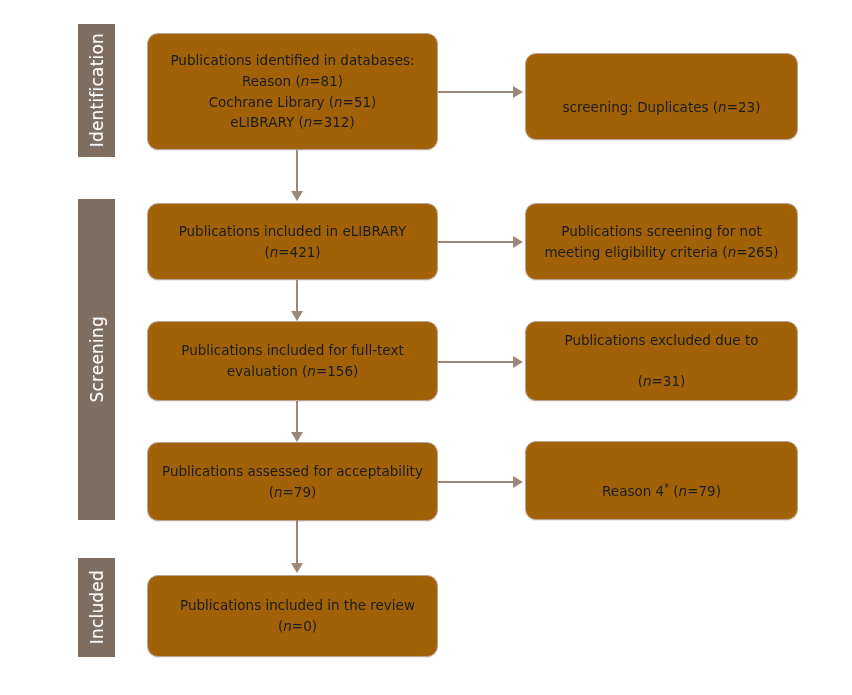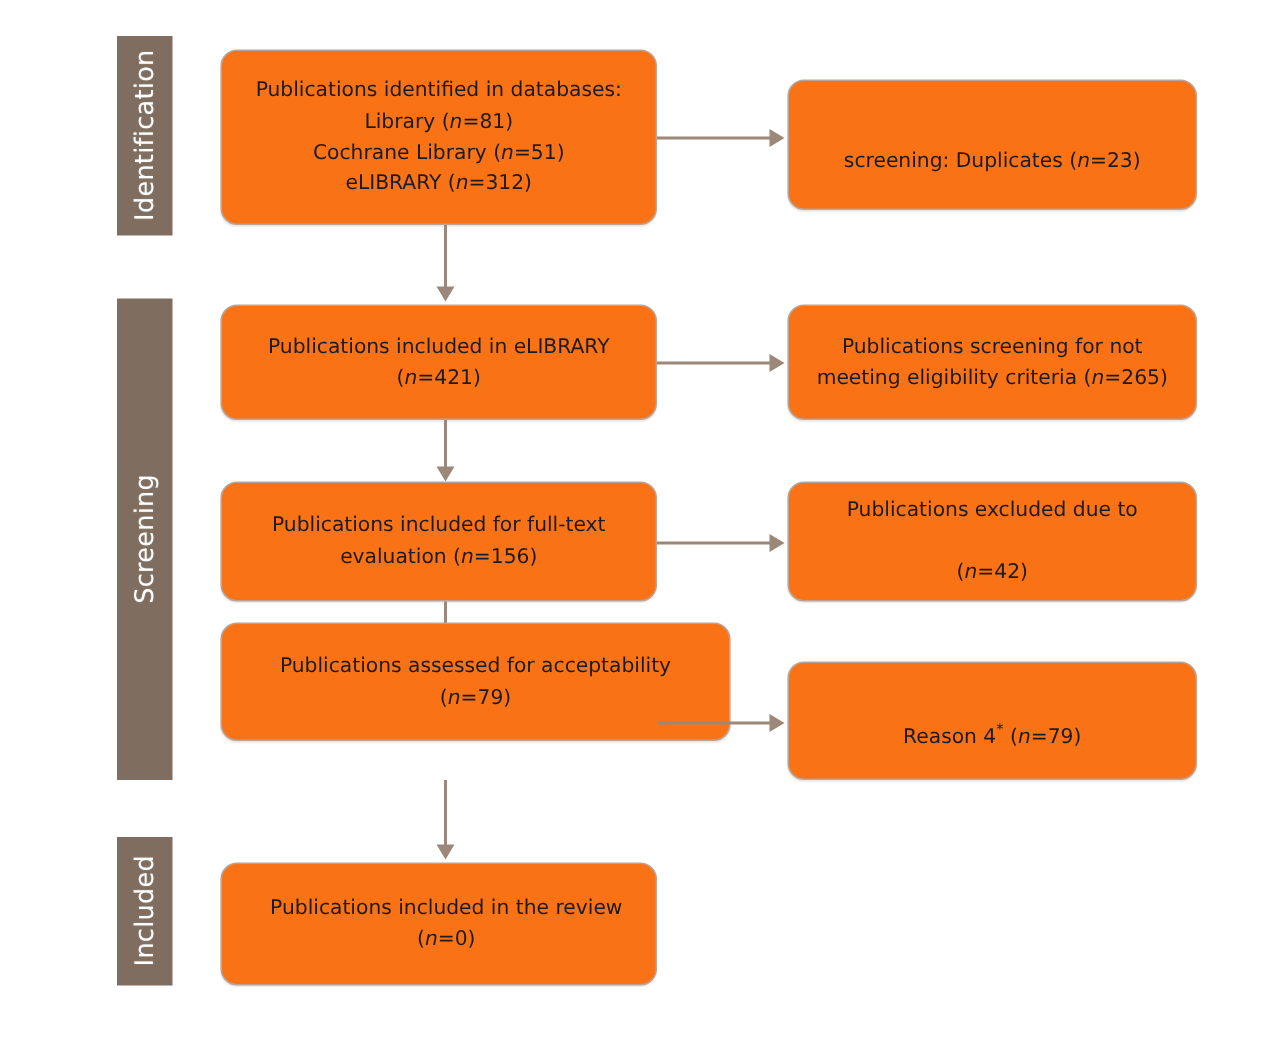--- a/index.html
+++ b/index.html
@@ -34,21 +34,21 @@
     white-space: nowrap;
     writing-mode: vertical-rl;
     transform: rotate(180deg);
     text-shadow: 0 0 1px rgba(255,255,255,0.35);
   }
 
   
   .node {
     position: absolute;
     box-sizing: border-box;
-    background: #f97316;
+    background: #a16207;
     border: 1px solid #b9a497;
     border-radius: 11px;
     display: flex;
     align-items: center;
     justify-content: center;
     text-align: center;
     color: #1b1b20;
     font-size: 13.5px;
     line-height: 1.55;
     padding: 4px 10px;
@@ -108,21 +108,21 @@
     <span class="stage-label">Screening</span>
   </div>
 
   <div class="stage-bar" style="left:78px; top:558px; width:37px; height:99px;">
     <span class="stage-label">Included</span>
   </div>
 
   <div class="node" style="left:147px; top:33px; width:291px; height:117px;">
     <span class="node-text">
       <span>Publications identified in databases:</span><br>
-      <span>Library (</span><em>n</em><span>=81)</span><br>
+      <span>Reason (</span><em>n</em><span>=81)</span><br>
       <span>Cochrane Library (</span><em>n</em><span>=51)</span><br>
       <span>eLIBRARY (</span><em>n</em><span>=312)</span>
     </span>
   </div>
 
   <div class="conn-h" style="left:438px; top:91px; width:77px;"></div>
   <div class="arrow-right" style="left:513px; top:86px;"></div>
 
   <div class="node" style="left:525px; top:53px; width:273px; height:87px;">
     <span class="node-text">
@@ -161,28 +161,28 @@
     </span>
   </div>
 
   <div class="conn-h" style="left:438px; top:361px; width:77px;"></div>
   <div class="arrow-right" style="left:513px; top:356px;"></div>
 
   <div class="node" style="left:525px; top:321px; width:273px; height:80px;">
     <span class="node-text">
       <span>Publications excluded due to</span><br>
       <br>
-      <span>(</span><em>n</em><span>=42)</span>
+      <span>(</span><em>n</em><span>=31)</span>
     </span>
   </div>
 
   <div class="conn-v" style="left:296px; top:401px; height:35px;"></div>
   <div class="arrow-down" style="left:291px; top:432px;"></div>
 
-  <div class="node" style="left:147px; top:415px; width:340px; height:79px;">
+  <div class="node" style="left:147px; top:442px; width:291px; height:79px;">
     <span class="node-text">
       <span>Publications assessed for acceptability</span><br>
       <span>(</span><em>n</em><span>=79)</span>
     </span>
   </div>
 
   <div class="conn-h" style="left:438px; top:481px; width:77px;"></div>
   <div class="arrow-right" style="left:513px; top:476px;"></div>
 
   <div class="node" style="left:525px; top:441px; width:273px; height:79px;">

